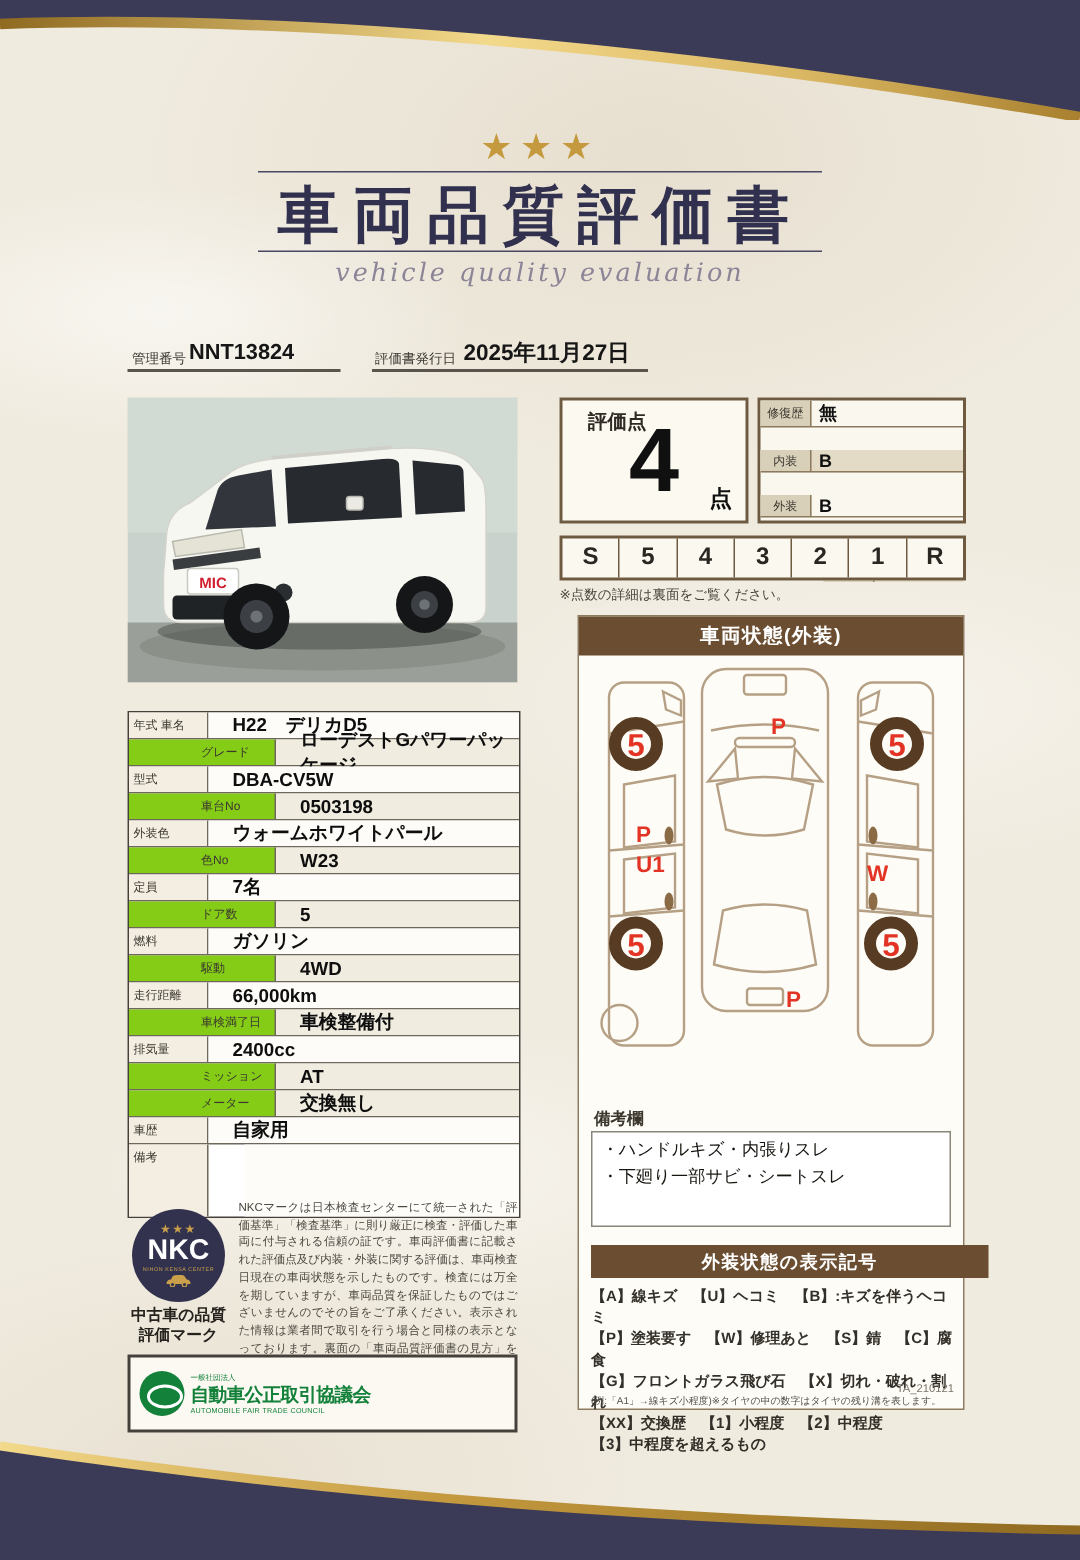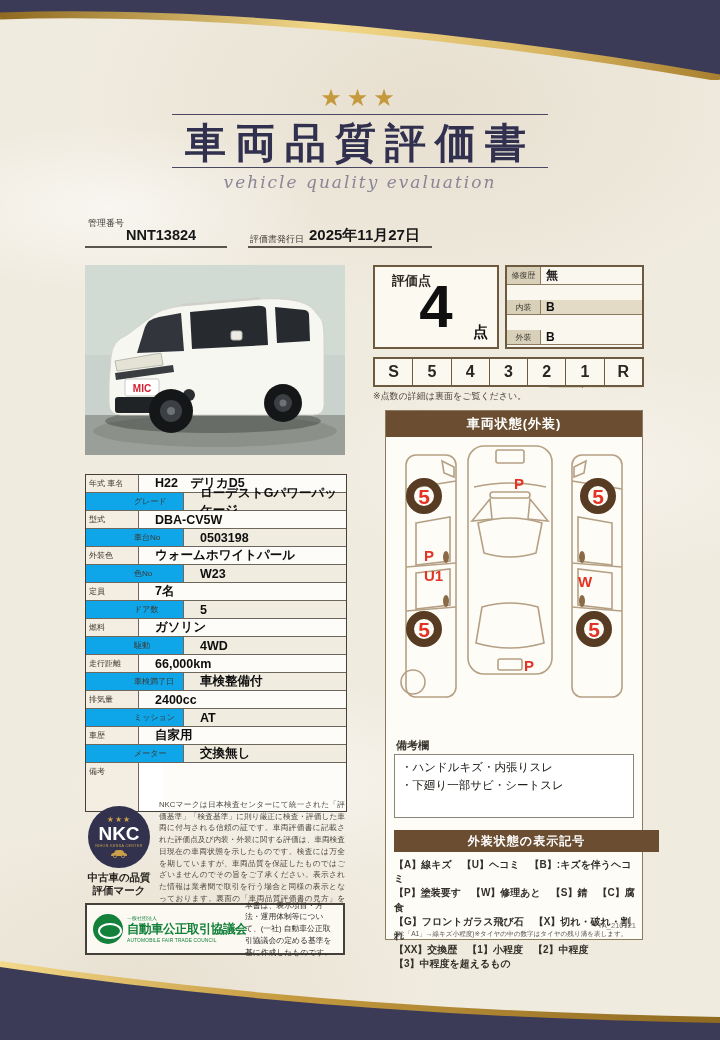--- a/index.html
+++ b/index.html
@@ -45,21 +45,21 @@
               font-weight:bold;font-size:16px;color:#2a2723;}
   .scale-cell:first-child{border-left:none;}
   #scale-note{left:373px;top:390px;font-size:9px;color:#4a443a;}
   
   #spec-table{left:85px;top:474px;width:260px;border:1.5px solid #45413a;background:#fff;}
   .spec-row{display:flex;height:17px;border-bottom:1px solid #6e685c;}
   .spec-row:last-child{border-bottom:none;}
   .spec-row.remark{height:48px;gap:24px;}
   .spec-label{width:49px;border-right:1px solid #6e685c;font-size:8px;color:#3c3830;
               display:flex;align-items:center;padding-left:3px;background:#f3eee1;}
-  .spec-row.alt .spec-label{background:#0ea5e9;padding-left:48px;}
+  .spec-row.alt .spec-label{background:#84cc16;padding-left:48px;}
   .spec-value{flex:1;display:flex;align-items:center;padding-left:16px;font-weight:bold;font-size:12.5px;color:#0e0e0e;background:#fdfcf8;}
   .spec-row.alt .spec-value{background:#f0ecdf;}
   .spec-row.remark .spec-label,.spec-row.remark .spec-value{align-items:flex-start;padding-top:3px;}
   
   #nkc-logo{left:88px;top:806px;width:62px;height:62px;border-radius:50%;background:#32324e;
             display:flex;flex-direction:column;align-items:center;justify-content:center;}
   #nkc-stars{font-size:8px;color:#caa04a;letter-spacing:1px;line-height:1;}
   #nkc-name{color:#fff;font-weight:bold;font-size:19px;line-height:1.05;}
   #nkc-sub{color:#caa04a;font-size:3.6px;letter-spacing:.4px;line-height:1.4;}
   #nkc-mark-label{left:70px;top:871px;width:98px;text-align:center;font-size:10.5px;font-weight:bold;color:#26231e;line-height:1.25;}
@@ -116,21 +116,21 @@
   <path d="M0,4 C240,40 480,56 720,60 L720,80 L0,80 Z" fill="#3b3b58"></path>
   <path d="M0,4 C240,40 480,56 720,60" fill="none" stroke="url(#gold-bot)" stroke-width="6"></path>
 </svg>
 
 <div id="stars" class="abs">★★★</div>
 <div class="abs title-rule" style="top:114px;"></div>
 <div id="title" class="abs">車両品質評価書</div>
 <div class="abs title-rule" style="top:167px;"></div>
 <div id="subtitle" class="abs">vehicle quality evaluation</div>
 
-<div class="abs meta-label" style="left:88px;top:217px;">管理番号</div>
+<div class="abs meta-label" style="left:88px;top:233px;">管理番号</div>
 <div class="abs meta-value" style="left:126px;top:227px;">NNT13824</div>
 <div class="abs meta-rule" style="left:85px;top:246px;width:142px;"></div>
 <div class="abs meta-label" style="left:250px;top:233px;">評価書発行日</div>
 <div class="abs meta-value" style="left:309px;top:226px;font-size:15px;">2025年11月27日</div>
 <div class="abs meta-rule" style="left:248px;top:246px;width:184px;"></div>
 
 <div class="abs" style="left:85px;top:265px;width:260px;height:190px;">
   <svg width="260" height="190" viewBox="0 0 260 190">
     <rect x="0" y="0" width="260" height="190" fill="#c9d2cc"></rect>
     <rect x="0" y="0" width="260" height="90" fill="#d2dad4"></rect>
@@ -250,27 +250,27 @@
       <div class="spec-value">車検整備付</div>
     </div>
   <div class="spec-row">
       <div class="spec-label">排気量</div>
       <div class="spec-value">2400cc</div>
     </div>
   <div class="spec-row alt">
       <div class="spec-label">ミッション</div>
       <div class="spec-value">AT</div>
     </div>
+  <div class="spec-row alt">
+      <div class="spec-label">メーター</div>
+      <div class="spec-value">交換無し</div>
+    </div>
   <div class="spec-row">
       <div class="spec-label">車歴</div>
       <div class="spec-value">自家用</div>
-    </div>
-  <div class="spec-row alt">
-      <div class="spec-label">メーター</div>
-      <div class="spec-value">交換無し</div>
     </div>
   <div class="spec-row remark">
       <div class="spec-label">備考</div>
       <div class="spec-value"></div>
     </div>
 </div>
 
 <div id="nkc-logo" class="abs">
   <div id="nkc-stars">★★★</div>
   <div id="nkc-name">NKC</div>
@@ -287,21 +287,20 @@
 </div>
 <div id="nkc-text" class="abs">NKCマークは日本検査センターにて統一された「評価基準」「検査基準」に則り厳正に検査・評価した車両に付与される信頼の証です。車両評価書に記載された評価点及び内装・外装に関する評価は、車両検査日現在の車両状態を示したものです。検査には万全を期していますが、車両品質を保証したものではございませんのでその旨をご了承ください。表示された情報は業者間で取引を行う場合と同様の表示となっております。裏面の「車両品質評価書の見方」をご参照の上、総合的に車両状態をご確認いただきますようお願い申し上げます。日本検査センターホームページ：https://nihonkensa.jp</div>
 
 <div id="council-box" class="abs">
   <div id="council-logo"></div>
   <div id="council-names">
     <div id="council-small">一般社団法人</div>
     <div id="council-name">自動車公正取引協議会</div>
     <div id="council-en">AUTOMOBILE FAIR TRADE COUNCIL</div>
   </div>
-  <div id="council-text">本書は、表示項目・方法・運用体制等について、(一社) 自動車公正取引協議会の定める基準を基に作成したものです。</div>
 </div>
 
 <div id="panel" class="abs">
   <div id="panel-header" class="abs">車両状態(外装)</div>
 
   <svg class="abs" style="left:0;top:28px;" width="256" height="296" viewBox="0 0 256 296">
     <g fill="none" stroke="#b5a085" stroke-width="1.6">
 
       <rect x="82" y="7" width="84" height="228" rx="16"></rect>
       <rect x="110" y="11" width="28" height="13" rx="2"></rect>

